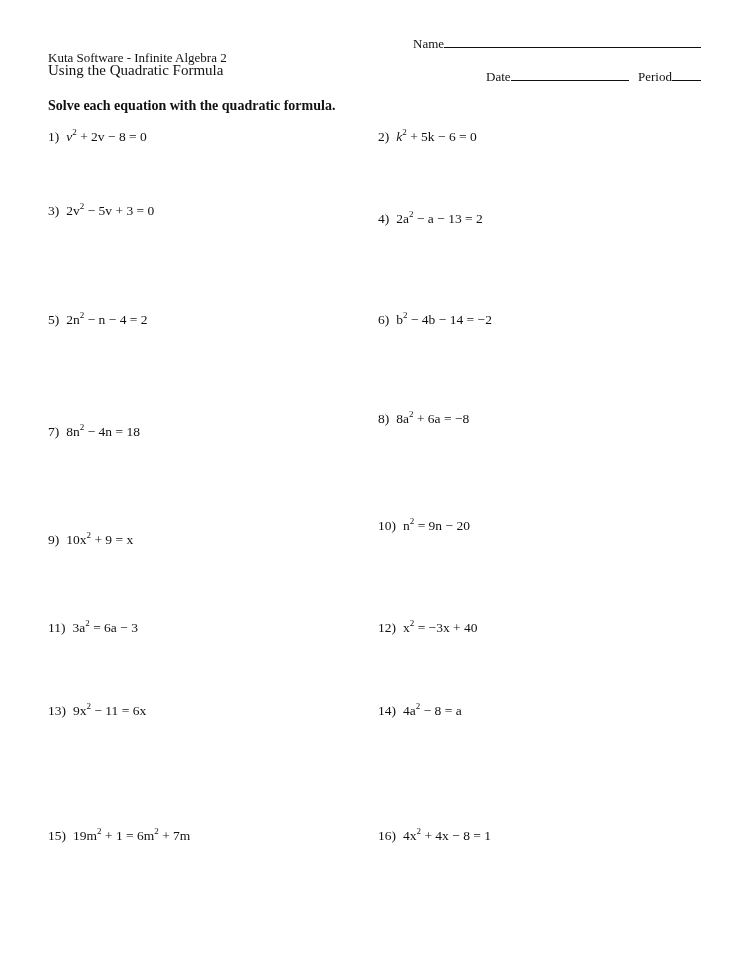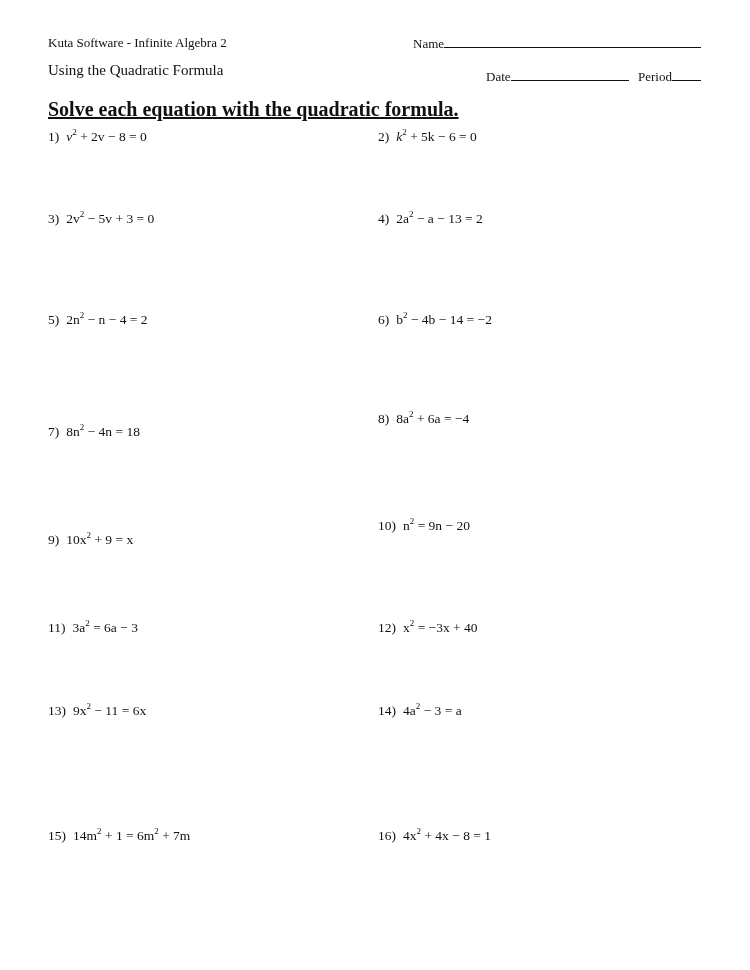--- a/index.html
+++ b/index.html
@@ -3,60 +3,60 @@
   <meta charset="utf-8">
   <style>
     html, body { margin: 0; padding: 0; background: #ffffff; }
     body {
       width: 750px; height: 970px; position: relative; overflow: hidden;
       font-family: "Liberation Serif", "DejaVu Serif", serif; color: #111;
     }
     .abs { position: absolute; white-space: nowrap; }
     .small { font-size: 13px; }
     .title { font-size: 15px; }
-    .instr { font-size: 20px; font-weight: bold; text-decoration: underline; }
+    .instr { font-size: 14px; font-weight: bold; }
     .blank { display: inline-block; border-bottom: 1px solid #111; height: 12px; vertical-align: baseline; }
     .prob { font-size: 13.5px; position: absolute; white-space: nowrap; }
     .prob .num { margin-right: 7px; }
     .prob sup { font-size: 9px; vertical-align: 6px; line-height: 0; }
   </style>
 </head>
 <body>
 
-<div class="abs small" style="left:48px; top:35px;">Kuta Software - Infinite Algebra 2</div>
+<div class="abs small" style="left:48px; top:50px;">Kuta Software - Infinite Algebra 2</div>
 <div class="abs small" style="left:413px; top:35px;">
   <span>Name</span><span class="blank" style="width:257px;"></span>
 </div>
 
 <div class="abs title" style="left:48px; top:62px;">Using the Quadratic Formula</div>
 
 <div class="abs small" style="left:486px; top:68px;">
   <span>Date</span><span class="blank" style="width:118px;"></span>
 </div>
 <div class="abs small" style="left:638px; top:68px;">
   <span>Period</span><span class="blank" style="width:29px;"></span>
 </div>
 
 <div class="abs instr" style="left:48px; top:98px;">Solve each equation with the quadratic formula.</div>
 
 <div class="prob" style="left:48px; top:129px;"><span class="num">1)</span><i>v</i><sup>2</sup><span> + 2v − 8 = 0</span></div>
 <div class="prob" style="left:378px; top:129px;"><span class="num">2)</span><i>k</i><sup>2</sup><span> + 5k − 6 = 0</span></div>
 
-<div class="prob" style="left:48px; top:211px;font-family:Liberation Serif, serif;"><span class="num">3)</span><span>2v</span><sup>2</sup><span> − 5v + 3 = 0</span></div>
+<div class="prob" style="left:48px; top:203px;font-family:Liberation Serif, serif;"><span class="num">3)</span><span>2v</span><sup>2</sup><span> − 5v + 3 = 0</span></div>
 <div class="prob" style="left:378px; top:211px;"><span class="num">4)</span><span>2a</span><sup>2</sup><span> − a − 13 = 2</span></div>
 
 <div class="prob" style="left:48px; top:312px;"><span class="num">5)</span><span>2n</span><sup>2</sup><span> − n − 4 = 2</span></div>
 <div class="prob" style="left:378px; top:312px;"><span class="num">6)</span><span>b</span><sup>2</sup><span> − 4b − 14 = −2</span></div>
 
 <div class="prob" style="left:48px; top:424px;"><span class="num">7)</span><span>8n</span><sup>2</sup><span> − 4n = 18</span></div>
-<div class="prob" style="left:378px; top:411px;"><span class="num">8)</span><span>8a</span><sup>2</sup><span> + 6a = −4</span></div>
+<div class="prob" style="left:378px; top:411px;"><span class="num">8)</span><span>8a</span><sup>2</sup><span> + 6a = −8</span></div>
 
 <div class="prob" style="left:48px; top:532px;"><span class="num">9)</span><span>10x</span><sup>2</sup><span> + 9 = x</span></div>
 <div class="prob" style="left:378px; top:518px;"><span class="num">10)</span><span>n</span><sup>2</sup><span> = 9n − 20</span></div>
 
 <div class="prob" style="left:48px; top:620px;"><span class="num">11)</span><span>3a</span><sup>2</sup><span> = 6a − 3</span></div>
 <div class="prob" style="left:378px; top:620px;"><span class="num">12)</span><span>x</span><sup>2</sup><span> = −3x + 40</span></div>
 
 <div class="prob" style="left:48px; top:703px;"><span class="num">13)</span><span>9x</span><sup>2</sup><span> − 11 = 6x</span></div>
-<div class="prob" style="left:378px; top:703px;"><span class="num">14)</span><span>4a</span><sup>2</sup><span> − 3 = a</span></div>
+<div class="prob" style="left:378px; top:703px;"><span class="num">14)</span><span>4a</span><sup>2</sup><span> − 8 = a</span></div>
 
-<div class="prob" style="left:48px; top:828px;"><span class="num">15)</span><span>14m</span><sup>2</sup><span> + 1 = 6m</span><sup>2</sup><span> + 7m</span></div>
+<div class="prob" style="left:48px; top:828px;"><span class="num">15)</span><span>19m</span><sup>2</sup><span> + 1 = 6m</span><sup>2</sup><span> + 7m</span></div>
 <div class="prob" style="left:378px; top:828px;"><span class="num">16)</span><span>4x</span><sup>2</sup><span> + 4x − 8 = 1</span></div>
 
 </body></html>

